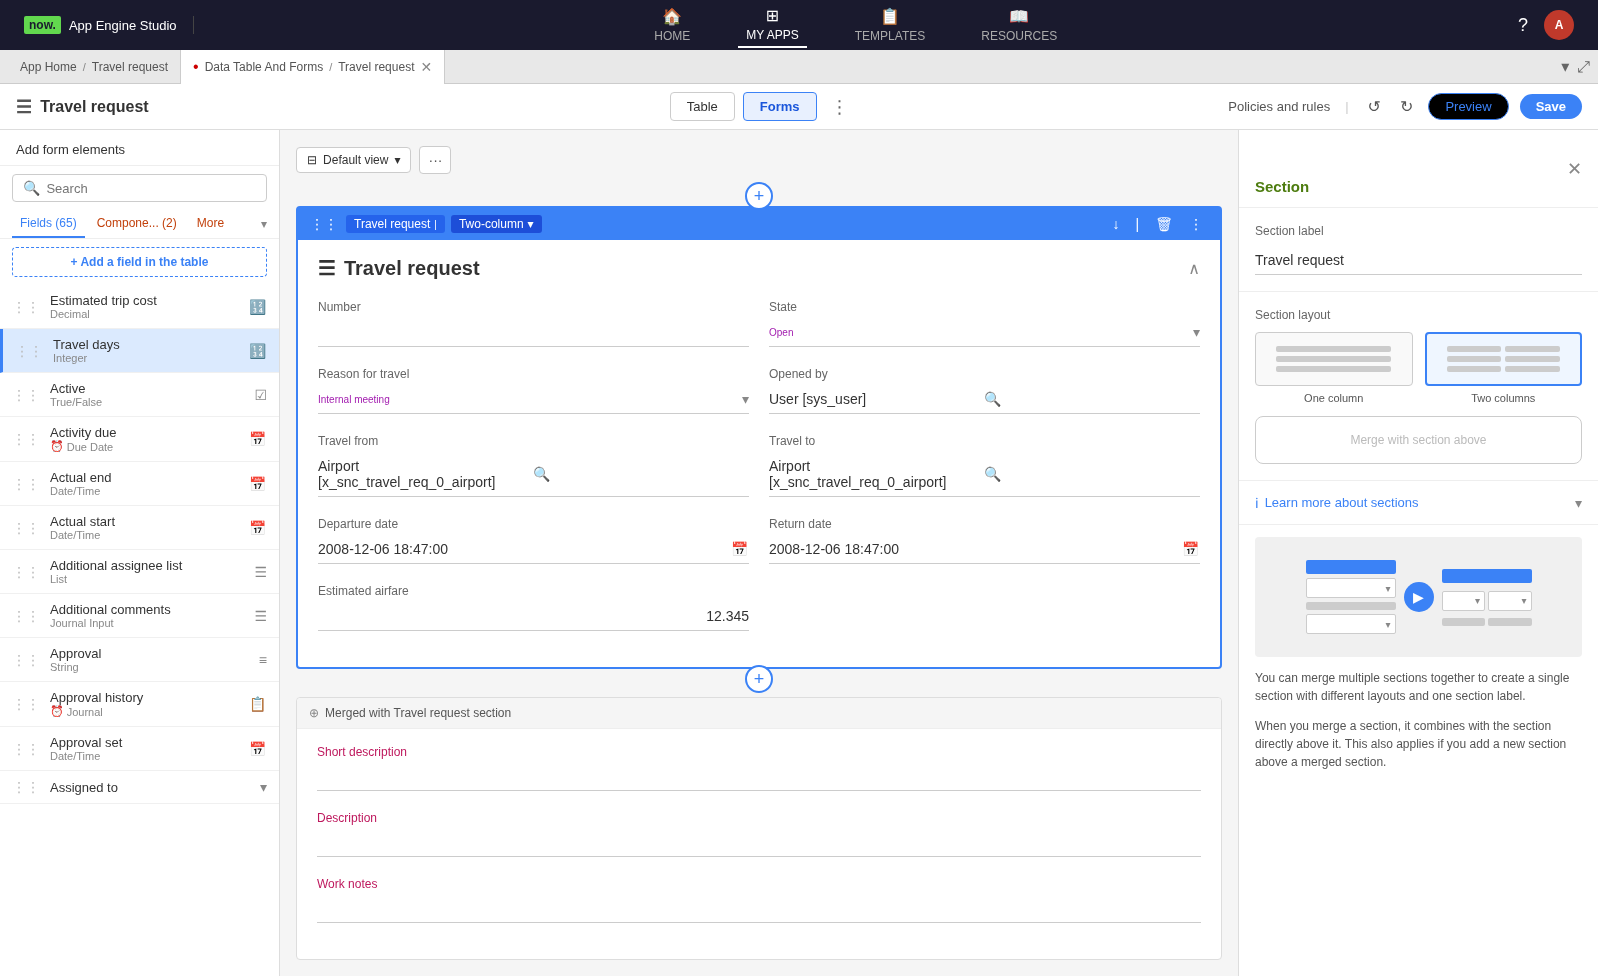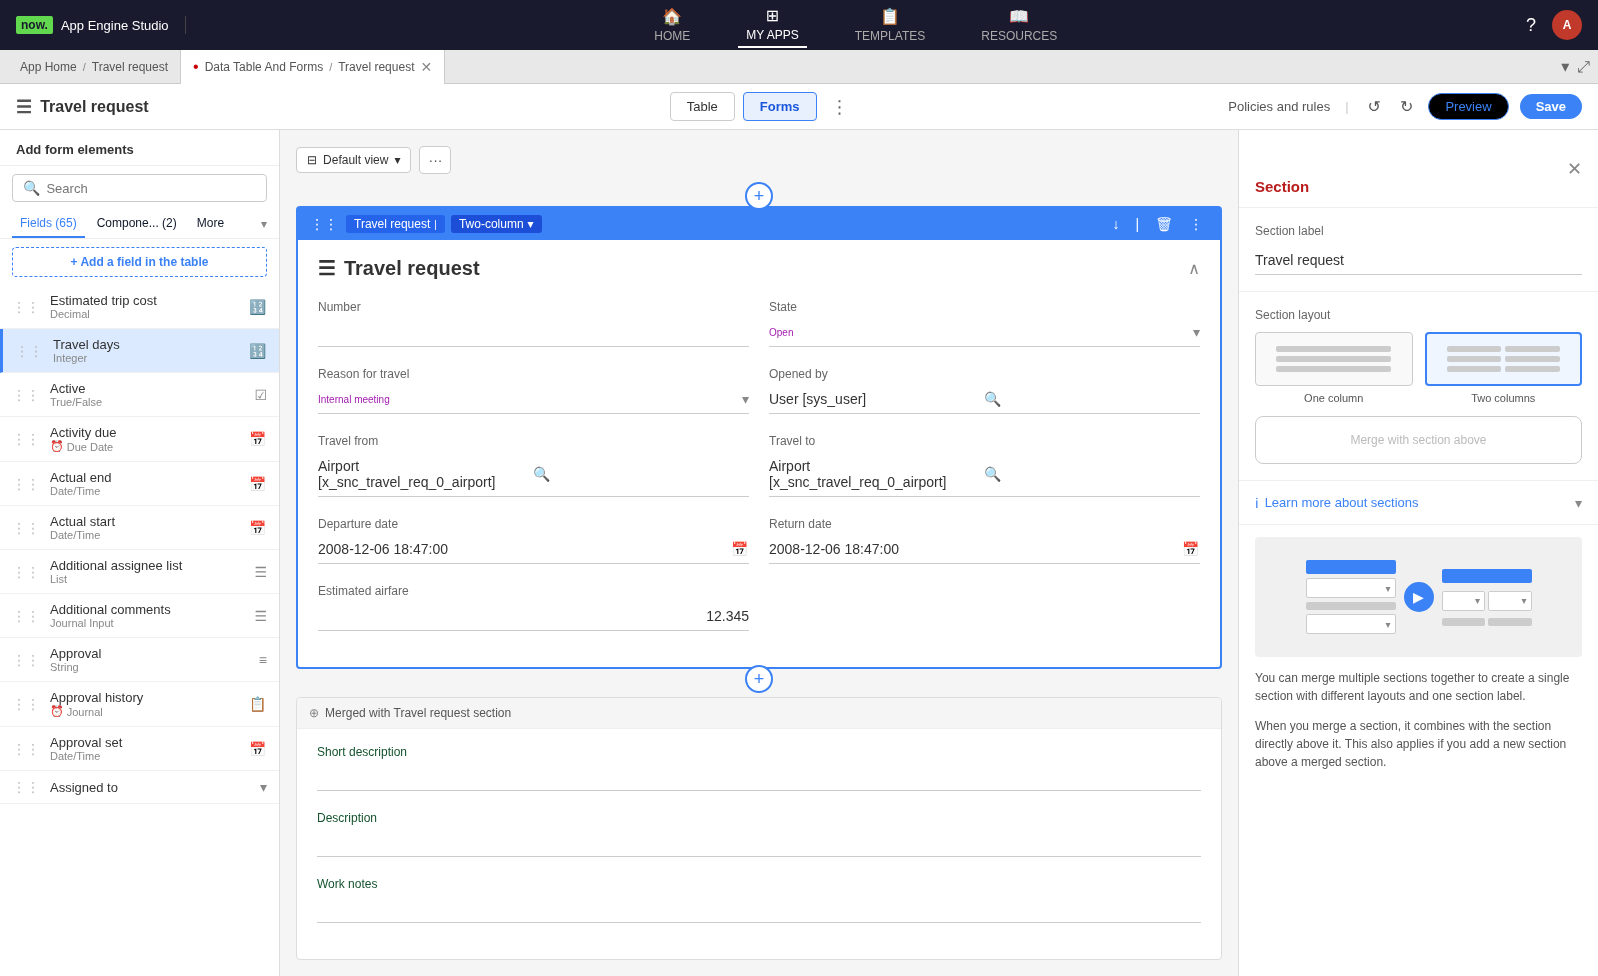--- a/index.html
+++ b/index.html
@@ -4,21 +4,21 @@
   <style>
     * { box-sizing: border-box; margin: 0; padding: 0; font-family: 'Segoe UI', Arial, sans-serif; }
     body { background: #f0f0f0; width: 1598px; height: 976px; overflow: hidden; font-size: 13px; }
 
     
     .top-nav {
       background: #1a1a2e;
       height: 50px;
       display: flex;
       align-items: center;
-      padding: 0 16px;
+      padding: 0 24px;
       gap: 16px;
     }
     .top-nav-logo {
       display: flex;
       align-items: center;
       gap: 8px;
       color: white;
       font-size: 13px;
       font-weight: 500;
       border-right: 1px solid #444;
@@ -199,21 +199,21 @@
       width: 280px;
       background: white;
       border-right: 1px solid #ddd;
       display: flex;
       flex-direction: column;
       overflow: hidden;
     }
     .left-panel-header {
       padding: 12px 16px 8px;
       font-size: 13px;
-      font-weight: 700;
+      font-weight: 400;
       color: #333;
       border-bottom: 1px solid #eee;
     }
     .search-box {
       margin: 8px 12px;
       display: flex;
       align-items: center;
       border: 1px solid #ccc;
       border-radius: 4px;
       padding: 5px 10px;
@@ -232,21 +232,21 @@
       display: flex;
       align-items: center;
       padding: 0 12px;
       border-bottom: 1px solid #eee;
       gap: 4px;
     }
     .field-tab {
       padding: 6px 8px;
       font-size: 12px;
       cursor: pointer;
-      color: #0f172a;
+      color: #c2410c;
       border-bottom: 2px solid transparent;
     }
     .field-tab.active {
       color: #3b82f6;
       border-bottom: 2px solid #3b82f6;
     }
     .field-tab-more {
       margin-left: auto;
       color: #888;
       cursor: pointer;
@@ -487,21 +487,21 @@
     .merged-badge {
       display: flex;
       align-items: center;
       gap: 4px;
       font-size: 12px;
       color: #555;
     }
     .merged-icon { color: #888; font-size: 12px; }
     .merged-body { padding: 16px 20px; }
     .merged-field { display: flex; flex-direction: column; gap: 4px; margin-bottom: 20px; }
-    .merged-label { font-size: 12px; color: #14532d; }
+    .merged-label { font-size: 12px; color: #be185d; }
     .merged-input-line { border-bottom: 1px solid #ccc; padding: 8px 0; min-height: 28px; }
 
     
     .right-panel {
       width: 360px;
       background: white;
       border-left: 1px solid #ddd;
       display: flex;
       flex-direction: column;
       overflow-y: auto;
@@ -509,21 +509,21 @@
     .right-panel-header {
       display: flex;
       align-items: center;
       justify-content: space-between;
       padding: 12px 16px;
       border-bottom: 1px solid #eee;
     }
     .right-panel-title {
       font-size: 15px;
       font-weight: 600;
-      color: #b91c1c;
+      color: #4d7c0f;
       margin-top: 36px;
     }
     .right-panel-close {
       background: none;
       border: none;
       cursor: pointer;
       color: #888;
       font-size: 18px;
     }
     .right-section {

